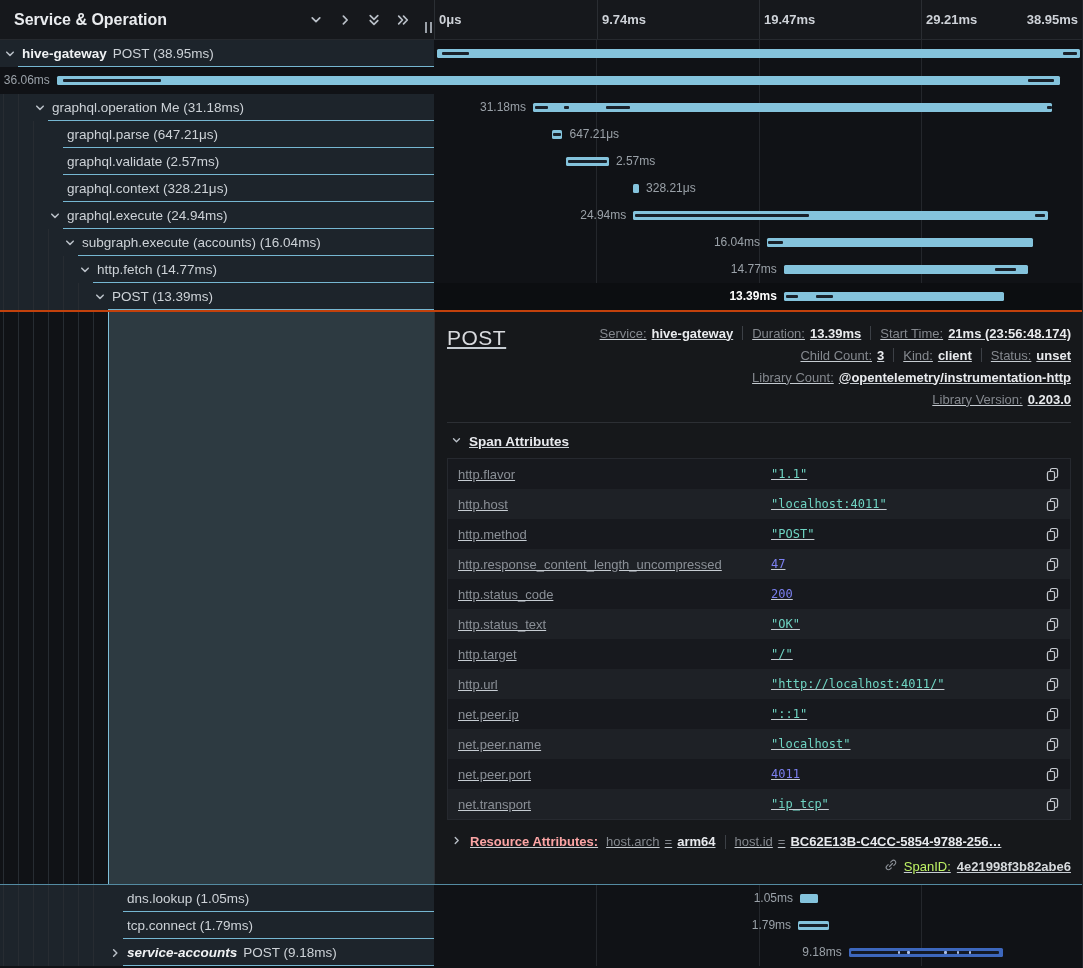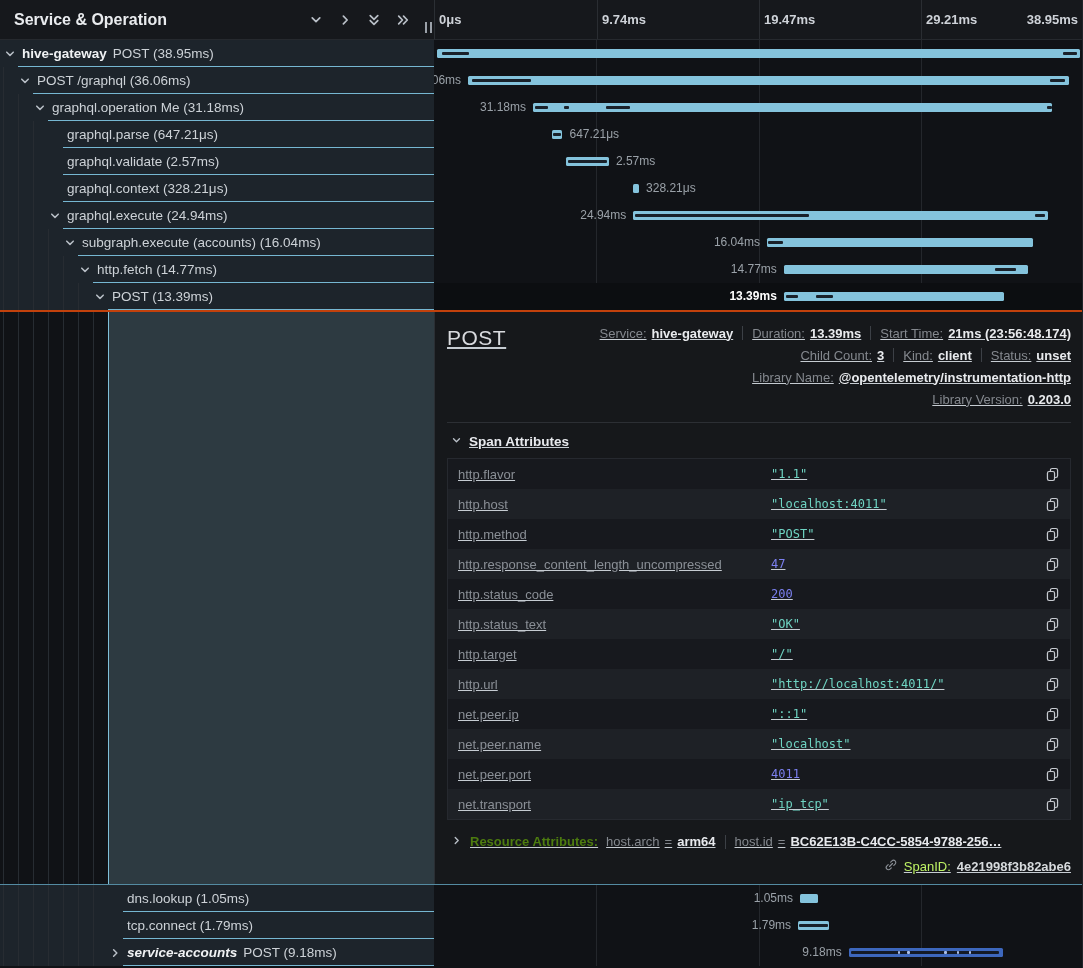--- a/index.html
+++ b/index.html
@@ -63,21 +63,21 @@
   .d-table{border:1px solid #26292f;box-sizing:border-box;}
   .attr-row{display:flex;align-items:center;height:30px;padding:0 10px;box-sizing:border-box;font-size:13px;}
   .attr-row:nth-child(odd){background:#17191e;}
   .attr-row:nth-child(even){background:#1e2126;}
   .attr-key{flex:0 0 52%;color:#8a8f96;white-space:nowrap;overflow:hidden;}
   .attr-value{flex:1;font-family:"DejaVu Sans Mono",monospace;font-size:12px;white-space:nowrap;overflow:hidden;}
   .attr-value.string{color:#6fd4c3;}
   .attr-value.number{color:#7b80f0;}
   .copy-btn{flex:none;margin-left:8px;color:#c6cad0;display:flex;align-items:center;cursor:pointer;background:none;border:none;padding:0;}
   .d-res{margin-top:14px;display:flex;align-items:center;font-size:13px;margin-left:4px;}
-  .res-title{font-weight:bold;color:#4d7c0f;margin:0 8px 0 8px;}
+  .res-title{font-weight:bold;color:#fca5a5;margin:0 8px 0 8px;}
   .res-key{color:#84888e;}
   .res-eq{color:#84888e;margin:0 5px;}
   .res-val{color:#e8eaee;font-weight:bold;}
   .d-span{margin-top:9px;display:flex;justify-content:flex-end;align-items:center;gap:6px;font-size:13px;}
   .sp-label{color:#bef264;}
   .sp-value{color:#d7dadd;font-weight:bold;}
   .right-edge{position:absolute;right:0;top:0;width:1px;height:968px;background:#202329;z-index:7;}
 </style>
 </head>
 <body>
@@ -148,30 +148,20 @@
           <div class="row-border" style="left: 18px;"></div>
         </div>
         <div class="time">
           <div class="bar" style="left: 0.45%; width: 99.1%; background: rgb(132, 195, 220);">
             <div class="mk" style="left: 0.8%; width: 4.2%;"></div>
             <div class="mk" style="left: 97.3%; width: 2.2%;"></div>
           </div>
         </div>
       </div>
       <div class="row">
-        <div class="tree">
-          <div class="guides" style="width: 15px;"></div>
-          <span class="exp" style="left: 19px;">
-            <svg width="12" height="12" viewBox="0 0 13 13">
-              <polyline points="3,4.5 6.5,8 10,4.5" fill="none" stroke="#b9bfc7" stroke-width="1.6" stroke-linecap="round" stroke-linejoin="round"></polyline>
-            </svg>
-          </span>
-          <span class="tname" style="left: 37px;">POST /graphql (36.06ms)</span>
-          <div class="row-border" style="left: 33px;"></div>
-        </div>
         <div class="time">
           <div class="bar" style="left: 5.25%; width: 92.6%; background: rgb(132, 195, 220);">
             <div class="mk" style="left: 0.6%; width: 9.8%;"></div>
             <div class="mk" style="left: 96.8%; width: 2.6%;"></div>
           </div>
           <span class="bar-label" style="right: calc(94.75% + 7px);">36.06ms</span>
         </div>
       </div>
       <div class="row">
         <div class="tree">
@@ -328,21 +318,21 @@
               <span class="m-label">Child Count:</span>
               <span class="m-value">3</span>
               <span class="m-div"></span>
               <span class="m-label">Kind:</span>
               <span class="m-value">client</span>
               <span class="m-div"></span>
               <span class="m-label">Status:</span>
               <span class="m-value">unset</span>
             </div>
             <div class="d-meta-line">
-              <span class="m-label">Library Name:</span>
+              <span class="m-label">Library Count:</span>
               <span class="m-value">@opentelemetry/instrumentation-http</span>
             </div>
             <div class="d-meta-line">
               <span class="m-label">Library Version:</span>
               <span class="m-value">0.203.0</span>
             </div>
           </div>
       </div>
       <div class="d-sep"></div>
       <div class="d-attr-head">

